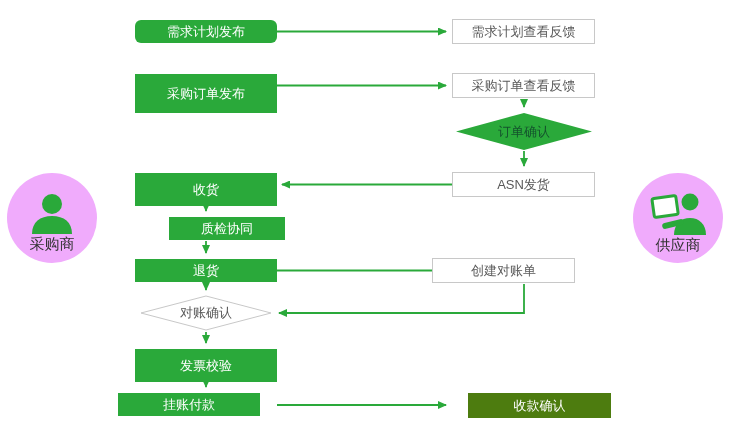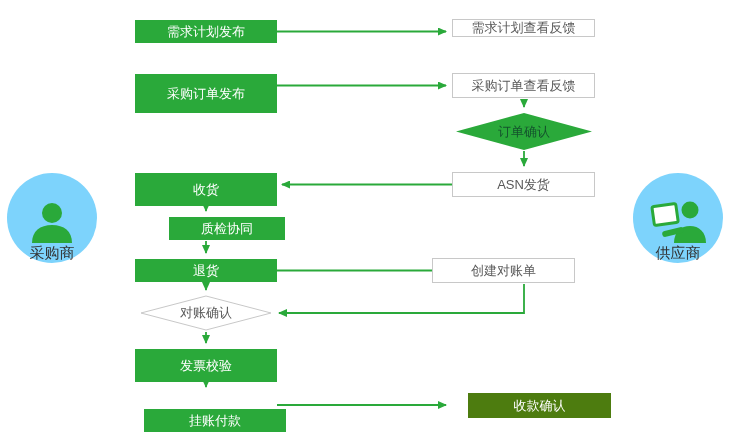--- a/index.html
+++ b/index.html
@@ -20,22 +20,22 @@
   .diamond svg{position:absolute;left:0;top:0;width:100%;height:100%;}
   .diamond .dlabel{
     position:absolute;left:0;top:0;right:0;bottom:0;
     display:flex;align-items:center;justify-content:center;font-size:13px;white-space:nowrap;
   }
   .diamond-green polygon{fill:#2aa93a;}
   .diamond-green .dlabel{color:#14532d;}
   .diamond-white polygon{fill:#ffffff;stroke:#c8c8c8;stroke-width:1;}
   .diamond-white .dlabel{color:#595959;}
   .actor{
-    position:absolute;width:90px;height:90px;border-radius:50%;background:#7dd3fc;
-    display:flex;flex-direction:column;align-items:center;justify-content:flex-end;
+    position:absolute;width:90px;height:90px;border-radius:50%;background:#f0abfc;
+    display:flex;flex-direction:column;align-items:center;justify-content:center;
     box-sizing:border-box;padding-top:9px;
   }
   .actor-label{font-size:15px;color:#333;margin-top:1px;}
 </style>
 </head>
 <body>
 
 <div class="stage">
 
   <svg class="connectors" viewBox="0 0 731 436">
@@ -70,37 +70,37 @@
   <div class="actor" style="left:633px;top:173px;">
     <svg width="56" height="44" viewBox="0 0 56 44">
       <rect x="3" y="6" width="24" height="19" rx="2" fill="#fff" stroke="#2aa93a" stroke-width="3" transform="rotate(-8 15 15)"></rect>
       <circle cx="40" cy="11" r="8.5" fill="#2aa93a"></circle>
       <path d="M24 44 C24 33 31 27 40 27 C49 27 56 33 56 44 Z" fill="#2aa93a"></path>
       <rect x="12" y="30" width="22" height="6" rx="3" fill="#2aa93a" transform="rotate(-14 23 33)"></rect>
     </svg>
     <div class="actor-label">供应商</div>
   </div>
 
-  <div class="node green" style="left:135px;top:20px;width:142px;height:23px;">需求计划发布</div>
+  <div class="node green" style="left:135px;top:20px;width:142px;height:23px;border-radius:6px;">需求计划发布</div>
   <div class="node green" style="left:135px;top:74px;width:142px;height:39px;">采购订单发布</div>
   <div class="node green" style="left:135px;top:173px;width:142px;height:33px;">收货</div>
   <div class="node green" style="left:135px;top:217px;width:116px;height:23px;margin-left:34px;">质检协同</div>
   <div class="node green" style="left:135px;top:259px;width:142px;height:23px;">退货</div>
 
   <div class="diamond diamond-white" style="left:140px;top:295px;width:132px;height:36px;">
     <svg viewBox="0 0 132 36" preserveAspectRatio="none">
       <polygon points="66,1 131,18 66,35 1,18"></polygon>
     </svg>
     <span class="dlabel">对账确认</span>
   </div>
 
   <div class="node green" style="left:135px;top:349px;width:142px;height:33px;">发票校验</div>
-  <div class="node green" style="left:144px;top:393px;width:142px;height:23px;margin-top:16px;">挂账付款</div>
+  <div class="node green" style="left:118px;top:393px;width:142px;height:23px;">挂账付款</div>
 
-  <div class="node white" style="left:452px;top:19px;width:143px;height:18px;">需求计划查看反馈</div>
+  <div class="node white" style="left:452px;top:19px;width:143px;height:25px;">需求计划查看反馈</div>
   <div class="node white" style="left:452px;top:73px;width:143px;height:25px;">采购订单查看反馈</div>
 
   <div class="diamond diamond-green" style="left:456px;top:113px;width:136px;height:37px;">
     <svg viewBox="0 0 136 37" preserveAspectRatio="none">
       <polygon points="68,0 136,18.5 68,37 0,18.5"></polygon>
     </svg>
     <span class="dlabel">订单确认</span>
   </div>
 
   <div class="node white" style="left:452px;top:172px;width:143px;height:25px;">ASN发货</div>

